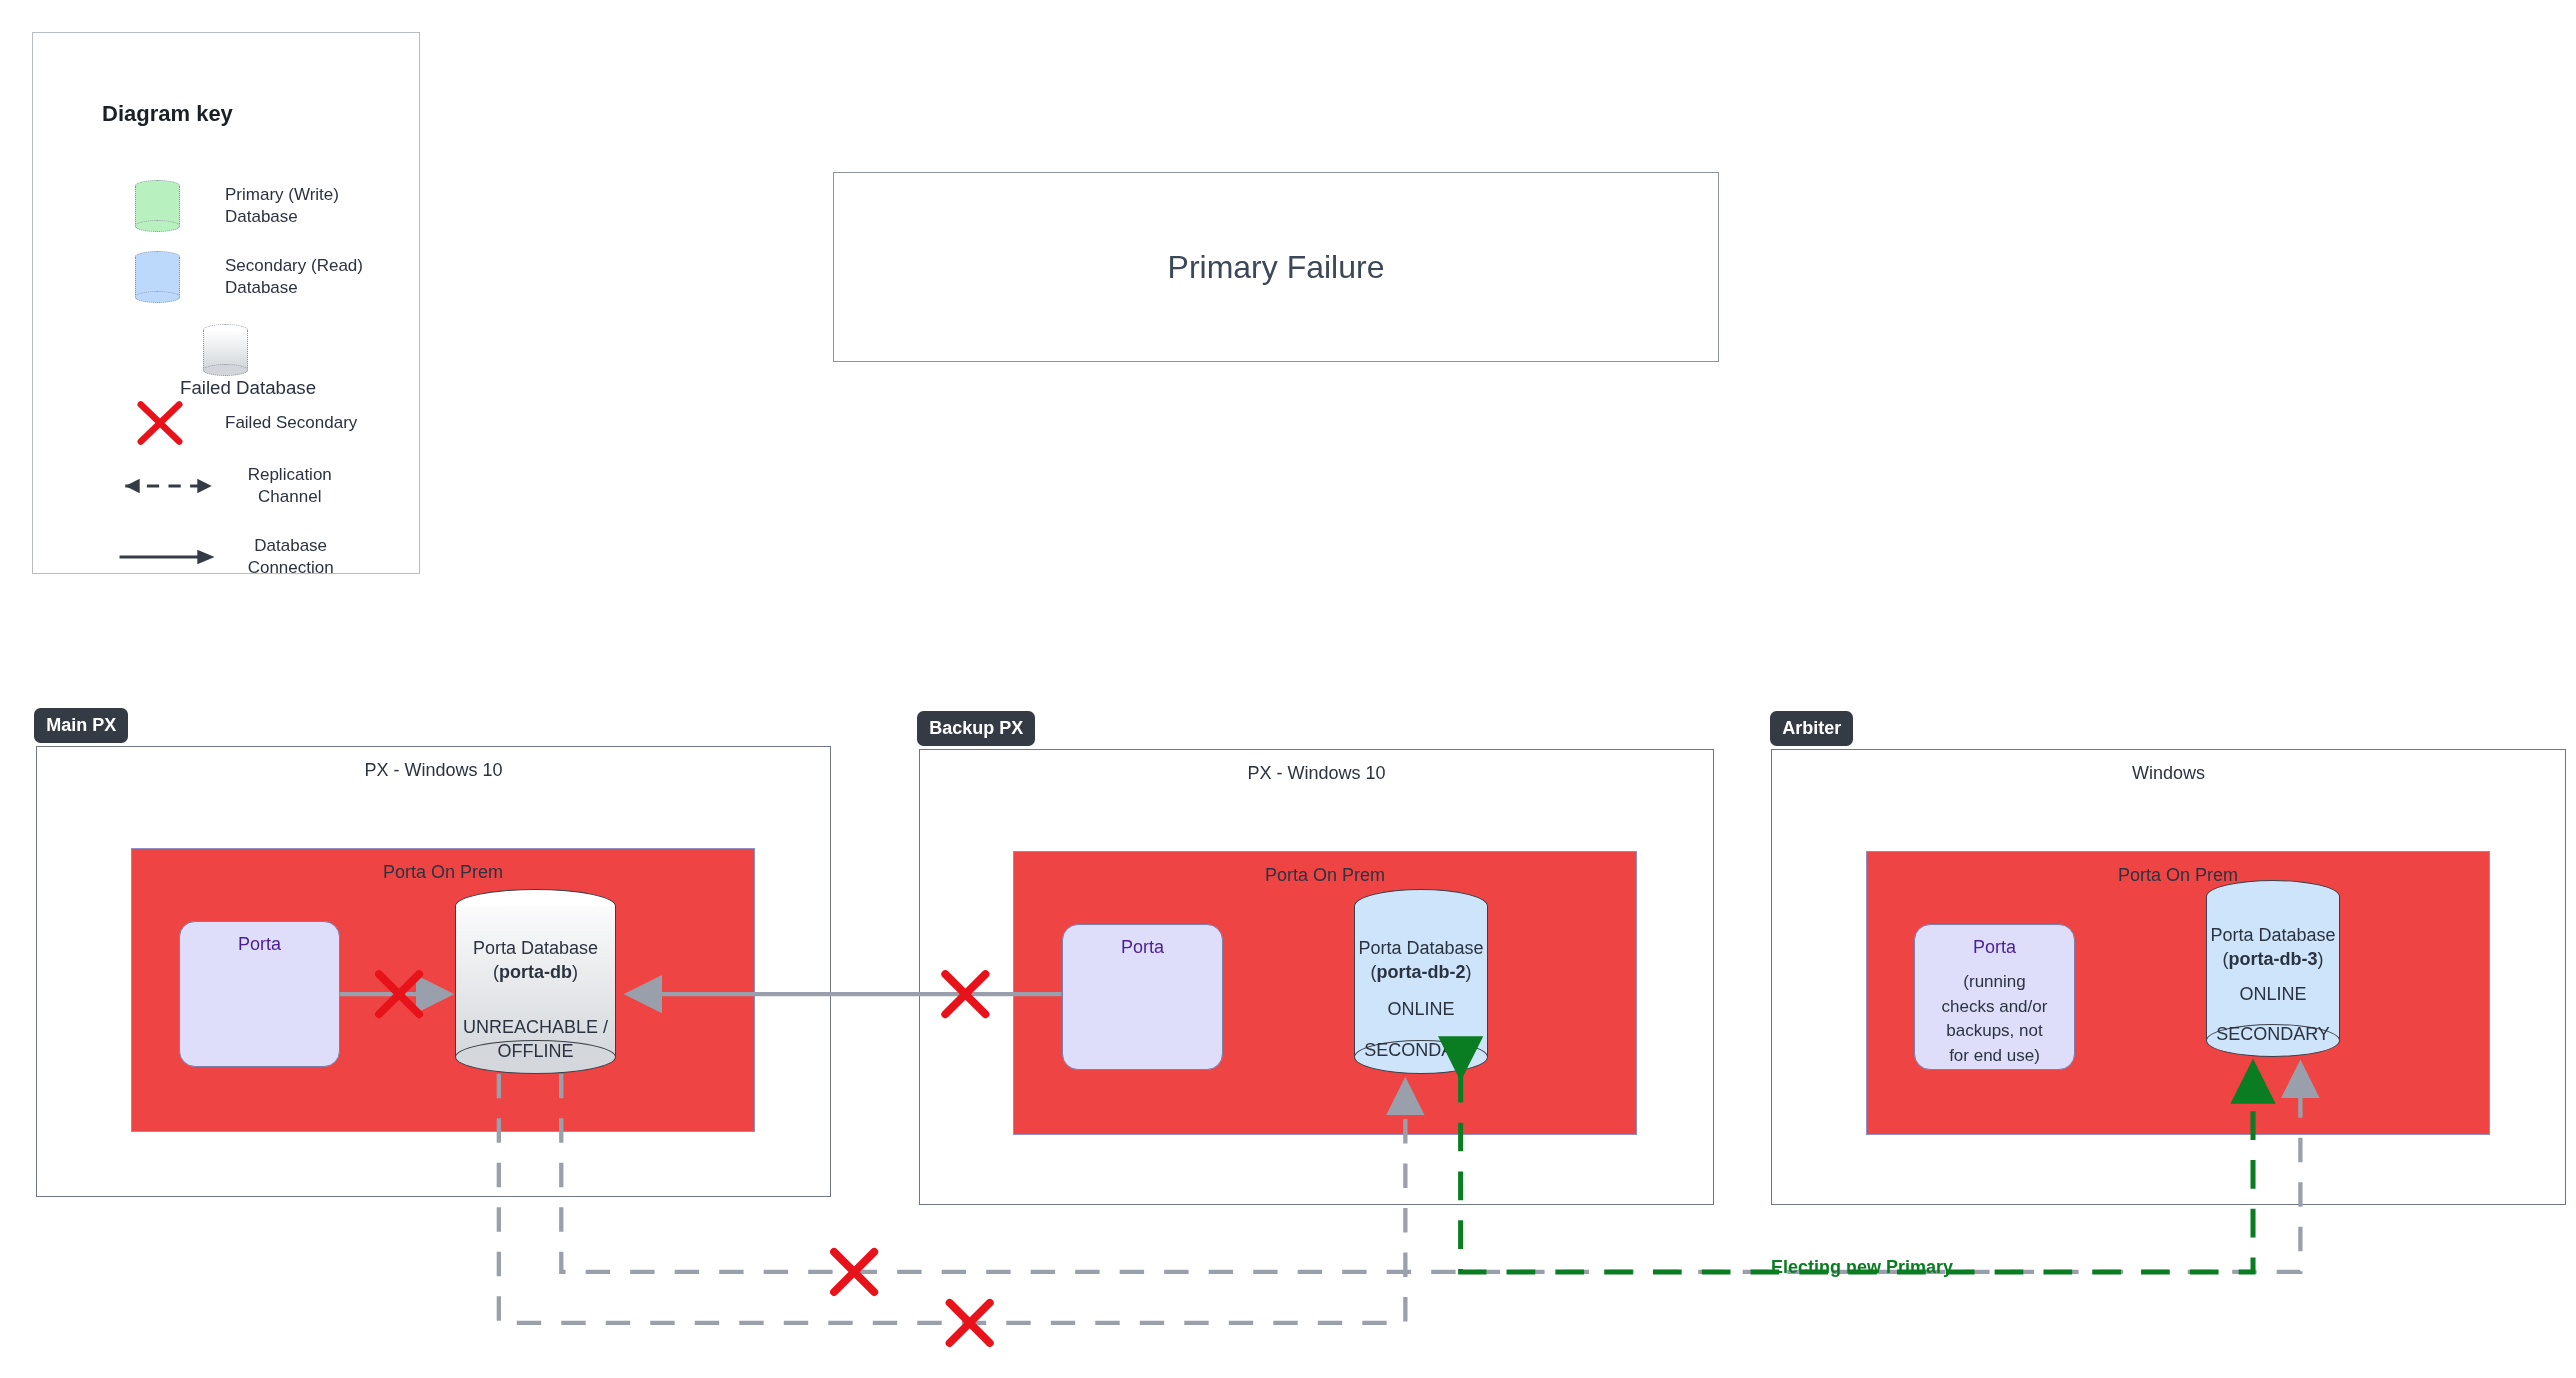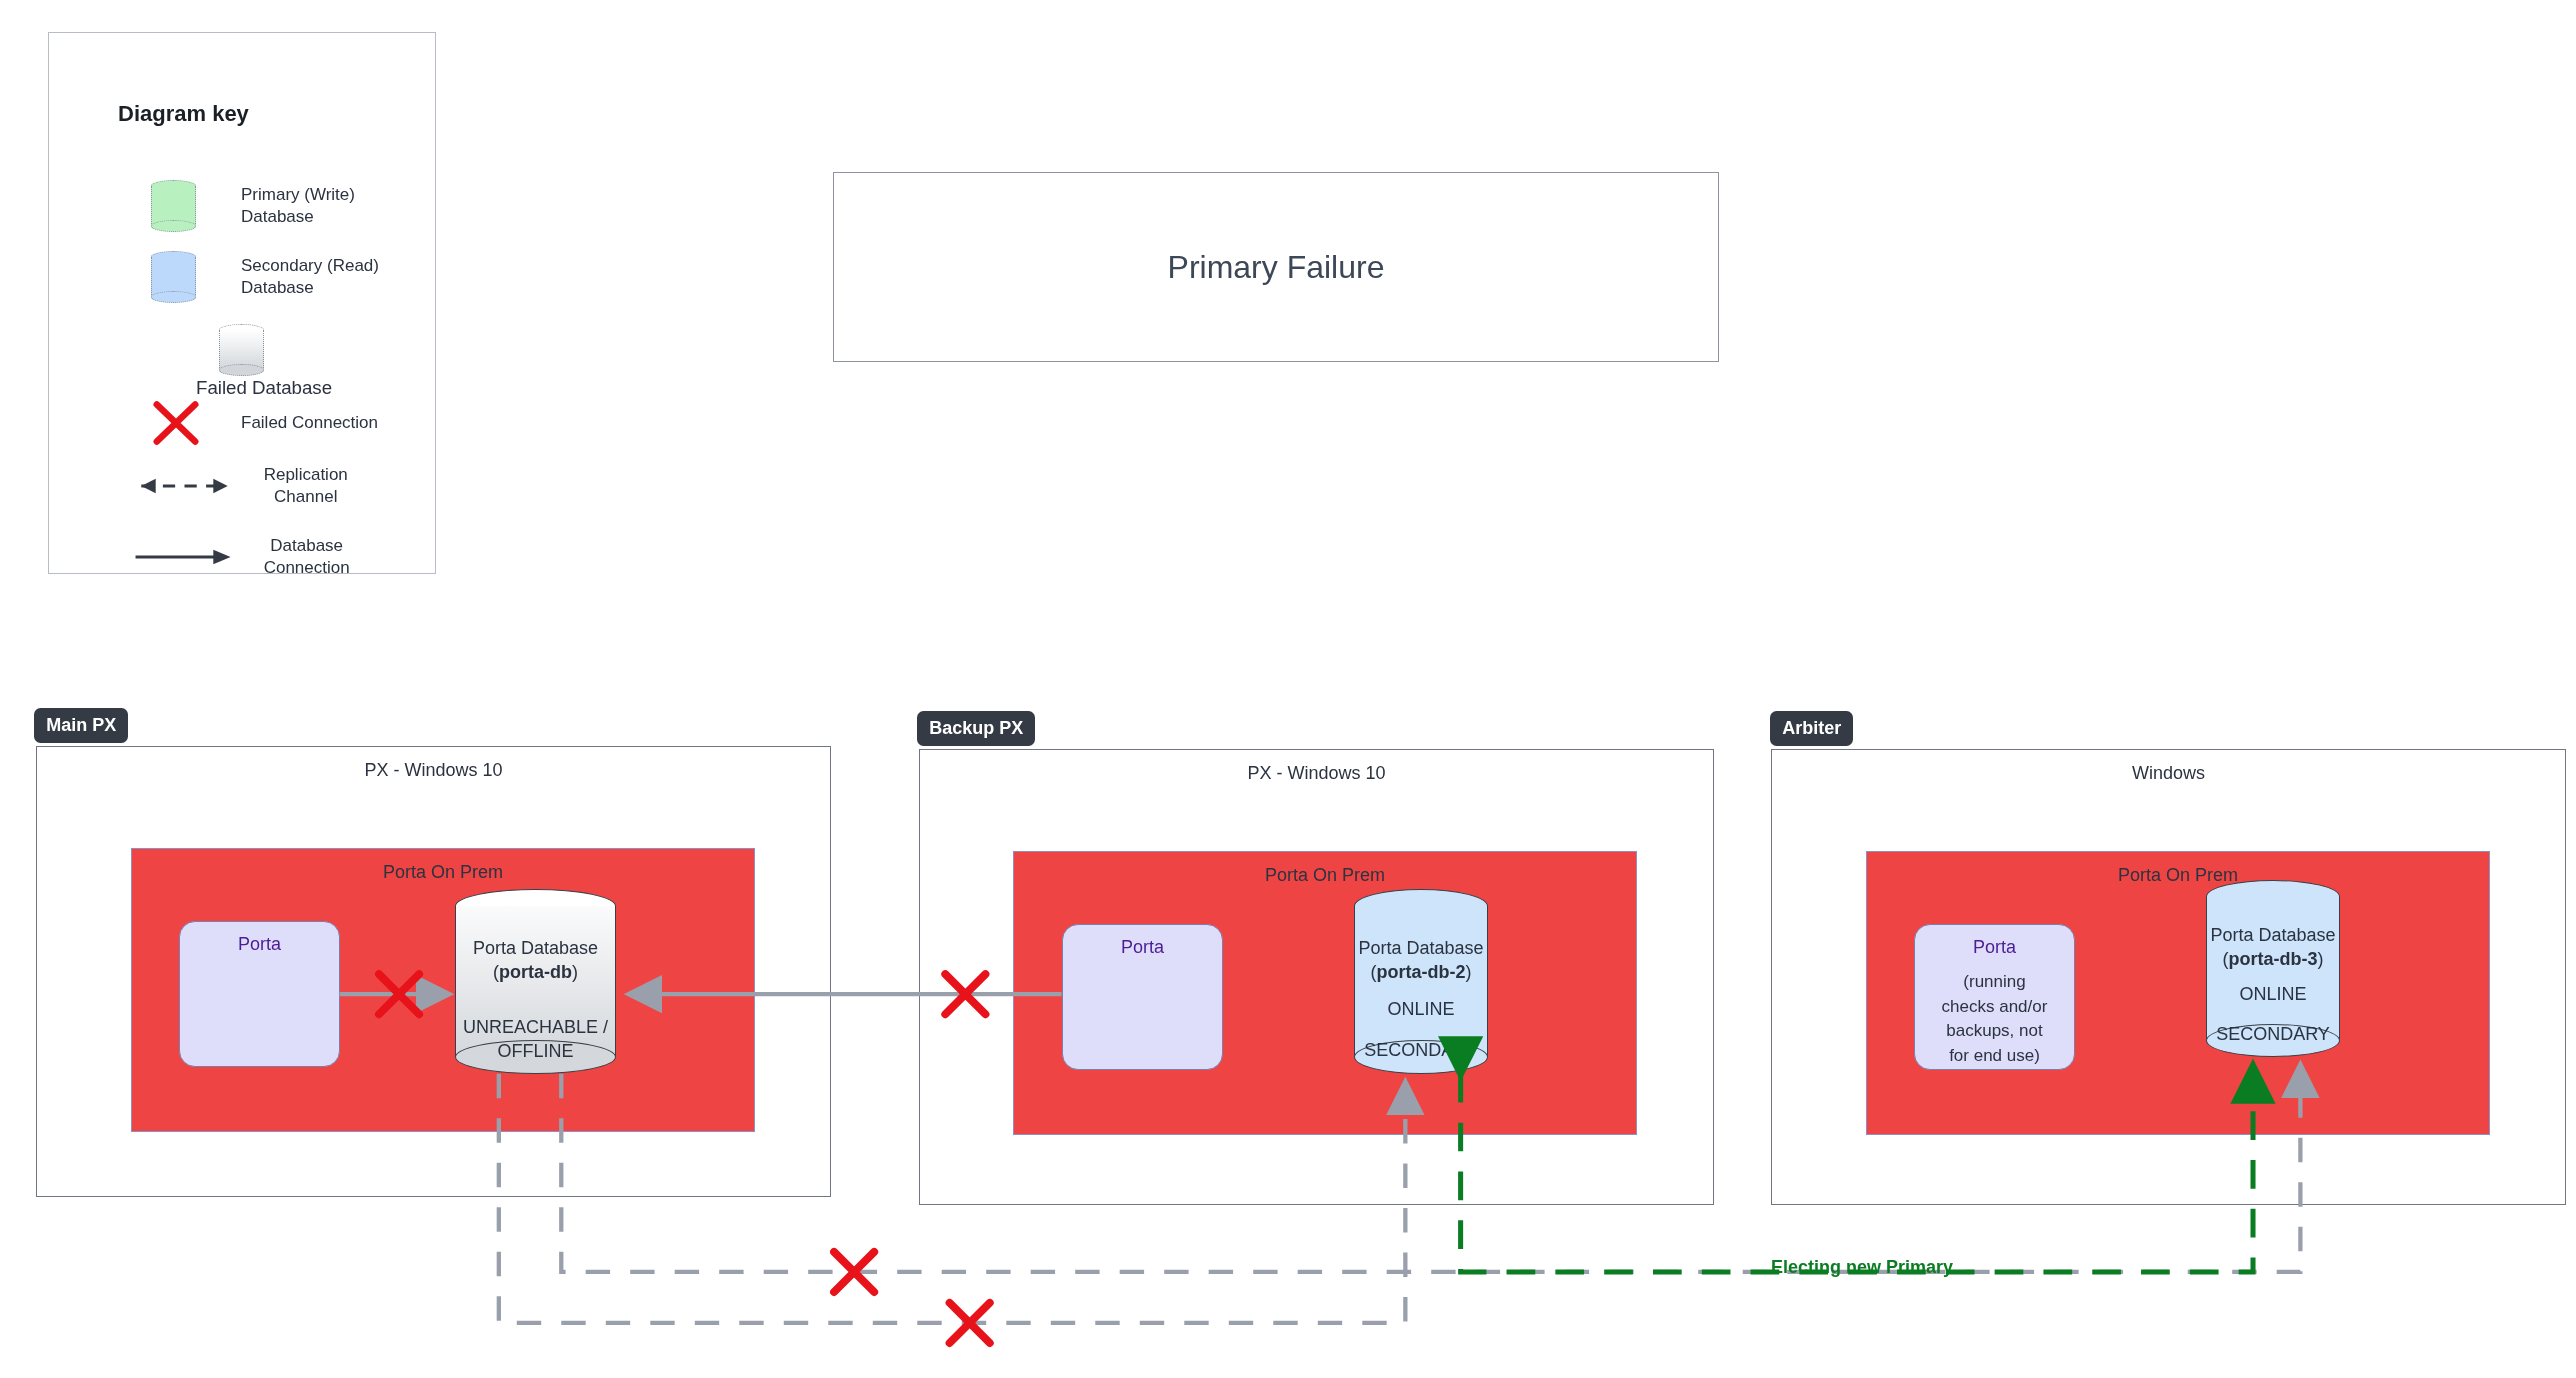--- a/index.html
+++ b/index.html
@@ -6,21 +6,21 @@
   body{
     width:2576px;height:1379px;position:relative;overflow:hidden;
     font-family:"Liberation Sans","DejaVu Sans",sans-serif;
     color:#2b3340;
   }
   #root{position:absolute;left:0;top:0;width:2576px;height:1379px;}
   svg.layer{position:absolute;left:0;top:0;width:2576px;height:1379px;pointer-events:none;}
 
   
   .legend{
-    position:absolute;left:48px;top:32px;width:388px;height:542px;
+    position:absolute;left:32px;top:32px;width:388px;height:542px;
     border:1.4px solid #b8bcc4;background:#ffffff;box-sizing:border-box;
   }
   .legend-title{
     position:absolute;left:69px;top:68px;font-size:22px;font-weight:bold;color:#1b2026;
   }
   .legend-row{position:absolute;display:flex;align-items:center;}
   .legend-label{font-size:17px;line-height:1.28;color:#2b3340;}
   .legend-label.big{font-size:18.7px;}
   .legend-label.center{text-align:center;}
 
@@ -135,21 +135,21 @@
           <div class="body"></div>
           <div class="bot"></div>
       </div>
       <div class="legend-label big" style="margin-left:45px;">Failed Database</div>
     </div>
 
     <div class="legend-row" style="left:102px;top:367px;">
       <svg width="50" height="46" viewBox="0 0 70 64">
         <path d="M8 6 L62 58 M62 6 L8 58" stroke="#e8131a" stroke-width="9" stroke-linecap="round"></path>
       </svg>
-      <div class="legend-label" style="margin-left:40px;">Failed Connection</div>
+      <div class="legend-label" style="margin-left:40px;">Failed Secondary</div>
     </div>
 
     <div class="legend-row" style="left:75px;top:431px;">
       <svg width="121" height="26" viewBox="0 0 168 36">
         <line x1="24" y1="18" x2="144" y2="18" stroke="#343b45" stroke-width="4" stroke-dasharray="17 13"></line>
         <path d="M24 18 L44 8 L44 28 Z" fill="#343b45"></path>
         <path d="M144 18 L124 8 L124 28 Z" fill="#343b45"></path>
       </svg>
       <div class="legend-label center" style="margin-left:18.7px;">
         <div>Replication</div>

